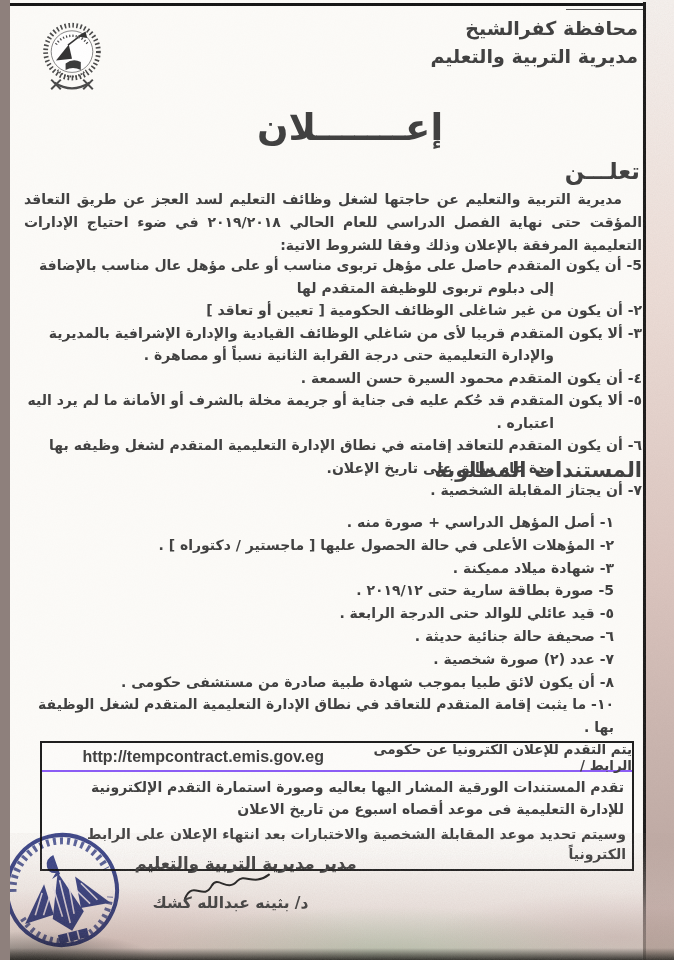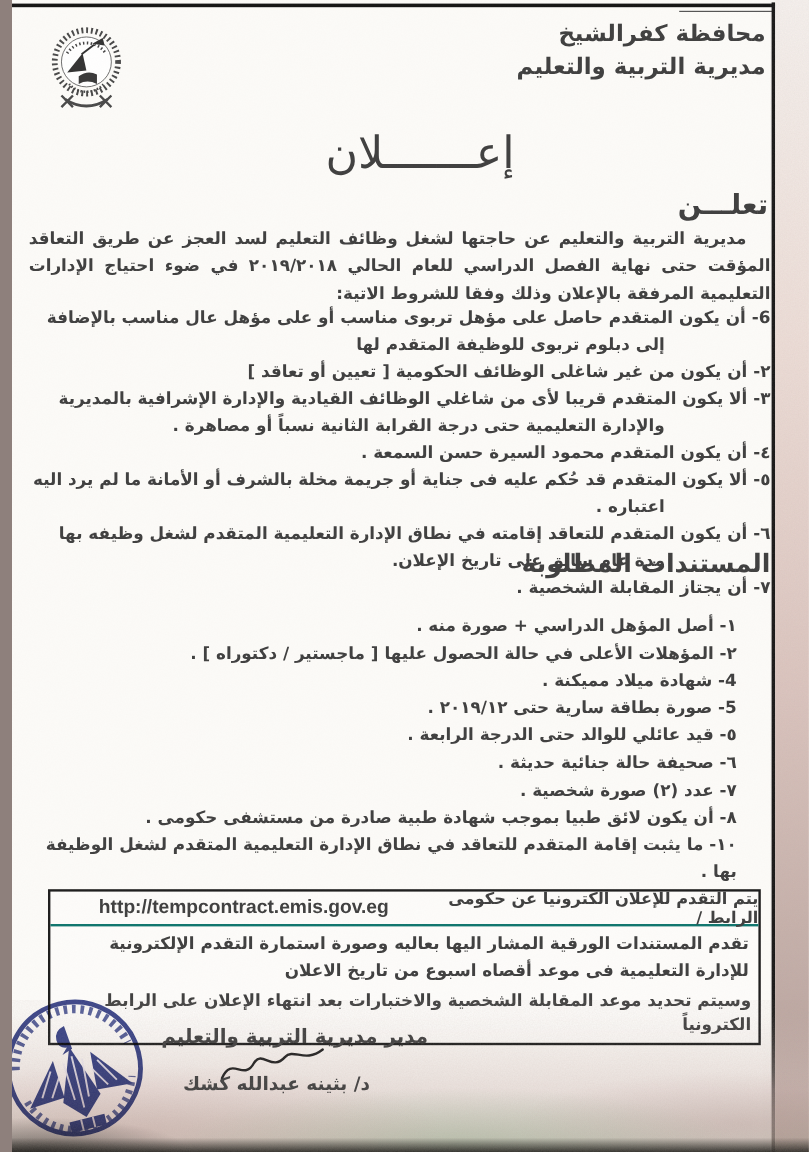--- a/index.html
+++ b/index.html
@@ -25,35 +25,35 @@
       background:linear-gradient(to top,rgba(25,25,22,.85),rgba(25,25,22,0));}
   .bottom-left-shadow{position:absolute;left:0;bottom:0;width:260px;height:46px;z-index:6;
       background:radial-gradient(70% 90% at 8% 100%, rgba(30,30,28,.55), transparent 70%);}
   .grain{position:absolute;inset:0;z-index:20;pointer-events:none;}
   
   .arabic{direction:rtl;unicode-bidi:plaintext;}
   .header-text{position:absolute;right:46px;top:14px;text-align:right;
       font-size:19px;font-weight:700;line-height:28px;z-index:10;}
   .emblem{position:absolute;left:22px;top:14px;z-index:10;}
   .title{position:absolute;left:120px;top:106px;width:440px;text-align:center;
-      font-size:37px;font-weight:400;z-index:10;}
+      font-size:37px;font-weight:700;z-index:10;}
   .announce{position:absolute;right:44px;top:158px;font-size:23px;font-weight:800;z-index:10;}
   .intro{position:absolute;left:14px;top:188px;width:618px;font-size:14px;font-weight:700;
       line-height:23px;text-align:justify;text-indent:20px;z-index:10;}
   .conditions{position:absolute;left:12px;top:254px;width:620px;font-size:14px;font-weight:700;
       line-height:22.5px;z-index:10;}
   .conditions .li{padding-right:88px;text-indent:-88px;text-align:right;}
   .docs-heading{position:absolute;right:42px;top:458px;font-size:21px;font-weight:900;z-index:10;}
   .docs{position:absolute;left:12px;top:511px;width:592px;font-size:14px;font-weight:700;
       line-height:22.8px;z-index:10;}
   .docs .li{}
   
   .apply-box{position:absolute;left:30px;top:741px;width:590px;border:2px solid #1e1e1e;
       font-size:14px;font-weight:700;z-index:10;background:rgba(255,255,255,.25);}
-  .apply-row1{display:flex;align-items:center;border-bottom:2px solid #0f766e;height:27px;}
+  .apply-row1{display:flex;align-items:center;border-bottom:2px solid #8b5cf6;height:27px;}
   .apply-url{width:55%;text-align:center;direction:ltr;
       font-family:"Liberation Sans","DejaVu Sans",sans-serif;font-size:16px;font-weight:700;}
   .apply-label{width:45%;direction:rtl;text-align:right;padding-left:4px;font-size:13.5px;}
   .apply-note{direction:rtl;text-align:right;padding:4px 8px 2px 12px;line-height:22px;}
   .apply-note2{direction:rtl;text-align:right;padding:2px 6px 5px;line-height:20px;}
   
   .sig-title{position:absolute;left:118px;top:854px;width:235px;text-align:center;
       font-size:16.5px;font-weight:800;z-index:10;}
   .sig-scribble{position:absolute;left:170px;top:872px;z-index:10;transform:rotate(-6deg);}
   .sig-name{position:absolute;left:108px;top:894px;width:225px;text-align:center;
@@ -89,34 +89,34 @@
     <div>محافظة كفرالشيخ</div>
     <div>مديرية التربية والتعليم</div>
   </div>
 
   <div class="title arabic">إعـــــــلان</div>
   <div class="announce arabic">تعلـــن</div>
 
   <div class="intro arabic">مديرية التربية والتعليم عن حاجتها لشغل وظائف التعليم لسد العجز عن طريق التعاقد المؤقت حتى نهاية الفصل الدراسي للعام الحالي ٢٠١٩/٢٠١٨ في ضوء احتياج الإدارات التعليمية المرفقة بالإعلان وذلك وفقا للشروط الاتية:</div>
 
   <div class="conditions arabic">
-      <div class="li">6- أن يكون المتقدم حاصل على مؤهل تربوى مناسب أو على مؤهل عال مناسب بالإضافة إلى دبلوم تربوى للوظيفة المتقدم لها</div>
+      <div class="li">5- أن يكون المتقدم حاصل على مؤهل تربوى مناسب أو على مؤهل عال مناسب بالإضافة إلى دبلوم تربوى للوظيفة المتقدم لها</div>
       <div class="li">٢- أن يكون من غير شاغلى الوظائف الحكومية [ تعيين أو تعاقد ]</div>
       <div class="li">٣- ألا يكون المتقدم قريبا لأى من شاغلي الوظائف القيادية والإدارة الإشرافية بالمديرية والإدارة التعليمية حتى درجة القرابة الثانية نسباً أو مصاهرة .</div>
       <div class="li">٤- أن يكون المتقدم محمود السيرة حسن السمعة .</div>
       <div class="li">٥- ألا يكون المتقدم قد حُكم عليه فى جناية أو جريمة مخلة بالشرف أو الأمانة ما لم يرد اليه اعتباره .</div>
       <div class="li">٦- أن يكون المتقدم للتعاقد إقامته في نطاق الإدارة التعليمية المتقدم لشغل وظيفه بها مدة عام سابق على تاريخ الإعلان.</div>
       <div class="li">٧- أن يجتاز المقابلة الشخصية .</div>
     </div>
 
   <div class="docs-heading arabic">المستندات المطلوبة</div>
   <div class="docs arabic">
       <div class="li">١- أصل المؤهل الدراسي + صورة منه .</div>
       <div class="li">٢- المؤهلات الأعلى في حالة الحصول عليها [ ماجستير / دكتوراه ] .</div>
-      <div class="li">4- شهادة ميلاد مميكنة .</div>
+      <div class="li">٣- شهادة ميلاد مميكنة .</div>
       <div class="li">5- صورة بطاقة سارية حتى ٢٠١٩/١٢ .</div>
       <div class="li">٥- قيد عائلي للوالد حتى الدرجة الرابعة .</div>
       <div class="li">٦- صحيفة حالة جنائية حديثة .</div>
       <div class="li">٧- عدد (٢) صورة شخصية .</div>
       <div class="li">٨- أن يكون لائق طبيا بموجب شهادة طبية صادرة من مستشفى حكومى .</div>
       <div class="li">١٠- ما يثبت إقامة المتقدم للتعاقد في نطاق الإدارة التعليمية المتقدم لشغل الوظيفة بها .</div>
     </div>
 
   <div class="apply-box">
     <div class="apply-row1">

